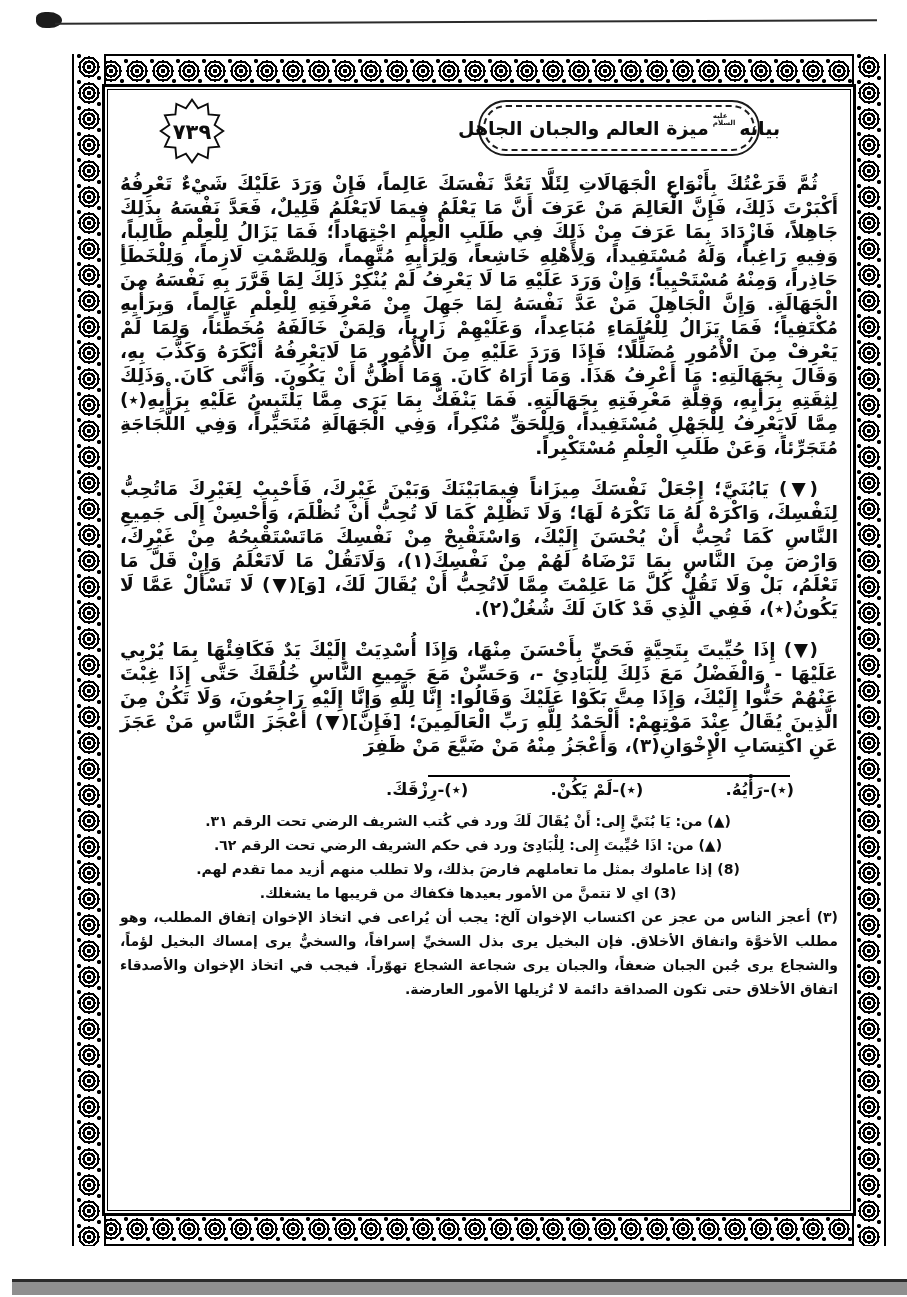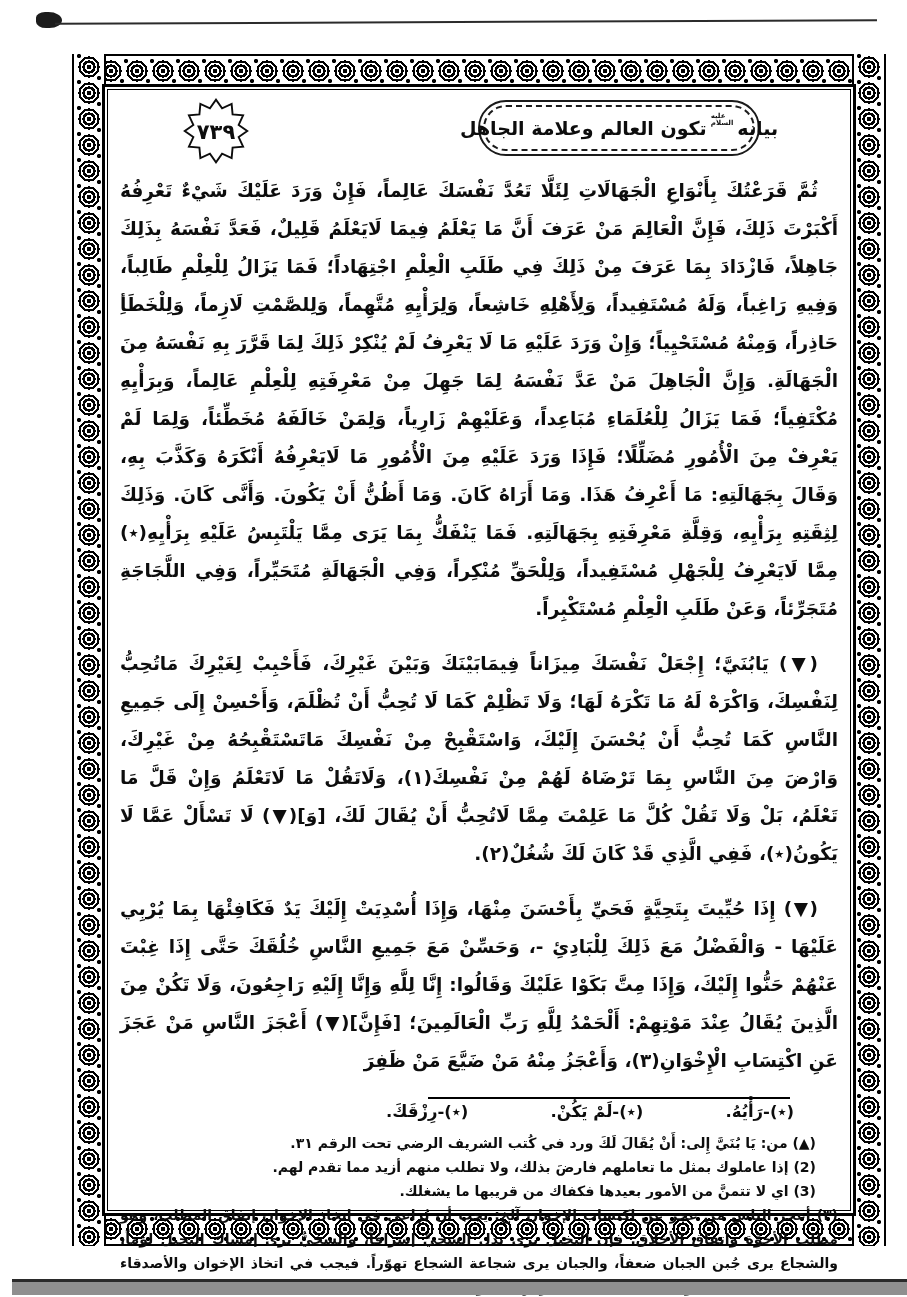--- a/index.html
+++ b/index.html
@@ -26,44 +26,44 @@
     background-image:
       radial-gradient(circle at 15px 13px, #000 0 2.2px, #fff 2.2px 4.2px, #000 4.2px 6.6px, #fff 6.6px 8.4px, #000 8.4px 10.6px, #fff 10.6px 11.8px, rgba(0,0,0,0) 11.8px),
       radial-gradient(circle at 5px 2px, #000 0 1.8px, rgba(0,0,0,0) 2.4px),
       radial-gradient(circle at 25px 24px, #000 0 1.8px, rgba(0,0,0,0) 2.4px);
     background-size:30px 26px;}
   .f-left{left:0;} .f-right{right:0;}
   .inner1{position:absolute;inset:30px;border:3px solid #000;background:#fff;}
   .inner2{position:absolute;inset:2px;border:1px solid #000;padding:6px 12px 0 12px;box-sizing:border-box;}
   
   .header{position:relative;height:70px;}
-  .badge{position:absolute;left:60px;top:2px;width:72px;height:66px;}
+  .badge{position:absolute;left:36px;top:2px;width:72px;height:66px;}
   .badge svg{position:absolute;inset:0;width:100%;height:100%;}
   .badge .num{position:absolute;inset:0;display:flex;align-items:center;justify-content:center;
     font-weight:bold;font-size:21px;padding-top:2px;}
   .cartouche{position:absolute;right:78px;top:4px;width:278px;height:52px;
     border:2.5px solid #1a1a1a;border-radius:28px;background:#fff;}
   .cartouche .dash{position:absolute;inset:3px;border:2px dashed #1a1a1a;border-radius:24px;
     display:flex;align-items:center;justify-content:center;gap:4px;}
   .cartouche .t{font-weight:bold;font-size:19px;white-space:nowrap;}
   .cartouche .hon{font-size:7px;font-weight:bold;width:26px;line-height:7px;text-align:left;
     display:inline-block;transform:translateY(-8px);}
   
-  .bodytext{margin-top:6px;font-size:18.5px;font-weight:bold;line-height:38px;
+  .bodytext{margin-top:6px;font-size:18.5px;font-weight:bold;line-height:24px;
     text-align:justify;direction:rtl;}
   .bodytext p{margin:0 0 17px 0;text-indent:20px;}
   
   .variants{direction:rtl;}
   .variant-rule{width:362px;height:0;border-top:2.5px solid #000;margin:2px auto 3px 0;
     margin-right:48px;}
   .variant-row{display:flex;direction:rtl;width:408px;margin-right:44px;
     justify-content:space-between;font-weight:bold;font-size:16.5px;}
   
   .footnotes{margin-top:10px;direction:rtl;font-size:14px;font-weight:bold;line-height:24px;}
-  .fn{text-align:right;}
+  .fn{text-align:center;}
   .fn-indent{padding-right:22px;}
   .fn-long{text-align:justify;}
 </style>
 </head>
 <body>
 
 <div class="scan-top-blob"></div>
 <div class="scan-top-line"></div>
 
 <div class="frame">
@@ -79,21 +79,21 @@
         <div class="badge">
           <svg viewBox="0 0 76 76">
             <polygon id="starburst" points="74.0,38.0 64.1,45.0 69.2,56.0 57.1,57.1 56.0,69.2 45.0,64.1 38.0,74.0 31.0,64.1 20.0,69.2 18.9,57.1 6.8,56.0 11.9,45.0 2.0,38.0 11.9,31.0 6.8,20.0 18.9,18.9 20.0,6.8 31.0,11.9 38.0,2.0 45.0,11.9 56.0,6.8 57.1,18.9 69.2,20.0 64.1,31.0" fill="#ffffff" stroke="#0d0d0d" stroke-width="2.2"></polygon>
           </svg>
           <span class="num">٧٣٩</span>
         </div>
         <div class="cartouche">
           <div class="dash">
             <span class="t">بيانه</span>
             <span class="hon">عليه السلام</span>
-            <span class="t">تكون العالم وعلامة الجاهل</span>
+            <span class="t">ميزة العالم والجبان الجاهل</span>
           </div>
         </div>
       </div>
 
       <div class="bodytext">
         <p>ثُمَّ قَرَعْتُكَ بِأَنْوَاعِ الْجَهَالَاتِ لِئَلَّا تَعُدَّ نَفْسَكَ عَالِماً، فَإِنْ وَرَدَ عَلَيْكَ شَيْءٌ تَعْرِفُهُ أَكْبَرْتَ ذَلِكَ، فَإِنَّ الْعَالِمَ مَنْ عَرَفَ أَنَّ مَا يَعْلَمُ فِيمَا لَايَعْلَمُ قَلِيلٌ، فَعَدَّ نَفْسَهُ بِذَلِكَ جَاهِلاً، فَازْدَادَ بِمَا عَرَفَ مِنْ ذَلِكَ فِي طَلَبِ الْعِلْمِ اجْتِهَاداً؛ فَمَا يَزَالُ لِلْعِلْمِ طَالِباً، وَفِيهِ رَاغِباً، وَلَهُ مُسْتَفِيداً، وَلِأَهْلِهِ خَاشِعاً، وَلِرَأْيِهِ مُتَّهِماً، وَلِلصَّمْتِ لَازِماً، وَلِلْخَطَأِ حَاذِراً، وَمِنْهُ مُسْتَحْيِياً؛ وَإِنْ وَرَدَ عَلَيْهِ مَا لَا يَعْرِفُ لَمْ يُنْكِرْ ذَلِكَ لِمَا قَرَّرَ بِهِ نَفْسَهُ مِنَ الْجَهَالَةِ. وَإِنَّ الْجَاهِلَ مَنْ عَدَّ نَفْسَهُ لِمَا جَهِلَ مِنْ مَعْرِفَتِهِ لِلْعِلْمِ عَالِماً، وَبِرَأْيِهِ مُكْتَفِياً؛ فَمَا يَزَالُ لِلْعُلَمَاءِ مُبَاعِداً، وَعَلَيْهِمْ زَارِياً، وَلِمَنْ خَالَفَهُ مُخَطِّئاً، وَلِمَا لَمْ يَعْرِفْ مِنَ الْأُمُورِ مُضَلِّلًا؛ فَإِذَا وَرَدَ عَلَيْهِ مِنَ الْأُمُورِ مَا لَايَعْرِفُهُ أَنْكَرَهُ وَكَذَّبَ بِهِ، وَقَالَ بِجَهَالَتِهِ: مَا أَعْرِفُ هَذَا. وَمَا أَرَاهُ كَانَ. وَمَا أَظُنُّ أَنْ يَكُونَ. وَأَنَّى كَانَ. وَذَلِكَ لِثِقَتِهِ بِرَأْيِهِ، وَقِلَّةِ مَعْرِفَتِهِ بِجَهَالَتِهِ. فَمَا يَنْفَكُّ بِمَا يَرَى مِمَّا يَلْتَبِسُ عَلَيْهِ بِرَأْيِهِ(٭) مِمَّا لَايَعْرِفُ لِلْجَهْلِ مُسْتَفِيداً، وَلِلْحَقِّ مُنْكِراً، وَفِي الْجَهَالَةِ مُتَحَيِّراً، وَفِي اللَّجَاجَةِ مُتَجَرِّئاً، وَعَنْ طَلَبِ الْعِلْمِ مُسْتَكْبِراً.</p>
         <p>(▼) يَابُنَيَّ؛ إِجْعَلْ نَفْسَكَ مِيزَاناً فِيمَابَيْنَكَ وَبَيْنَ غَيْرِكَ، فَأَحْبِبْ لِغَيْرِكَ مَاتُحِبُّ لِنَفْسِكَ، وَاكْرَهْ لَهُ مَا تَكْرَهُ لَهَا؛ وَلَا تَظْلِمْ كَمَا لَا تُحِبُّ أَنْ تُظْلَمَ، وَأَحْسِنْ إِلَى جَمِيعِ النَّاسِ كَمَا تُحِبُّ أَنْ يُحْسَنَ إِلَيْكَ، وَاسْتَقْبِحْ مِنْ نَفْسِكَ مَاتَسْتَقْبِحُهُ مِنْ غَيْرِكَ، وَارْضَ مِنَ النَّاسِ بِمَا تَرْضَاهُ لَهُمْ مِنْ نَفْسِكَ(١)، وَلَاتَقُلْ مَا لَاتَعْلَمُ وَإِنْ قَلَّ مَا تَعْلَمُ، بَلْ وَلَا تَقُلْ كُلَّ مَا عَلِمْتَ مِمَّا لَاتُحِبُّ أَنْ يُقَالَ لَكَ، [وَ](▼) لَا تَسْأَلْ عَمَّا لَا يَكُونُ(٭)، فَفِي الَّذِي قَدْ كَانَ لَكَ شُغُلٌ(٢).</p>
         <p>(▼) إِذَا حُيِّيتَ بِتَحِيَّةٍ فَحَيِّ بِأَحْسَنَ مِنْهَا، وَإِذَا أُسْدِيَتْ إِلَيْكَ يَدٌ فَكَافِئْهَا بِمَا يُرْبِي عَلَيْهَا - وَالْفَضْلُ مَعَ ذَلِكَ لِلْبَادِئِ -، وَحَسِّنْ مَعَ جَمِيعِ النَّاسِ خُلُقَكَ حَتَّى إِذَا غِبْتَ عَنْهُمْ حَنُّوا إِلَيْكَ، وَإِذَا مِتَّ بَكَوْا عَلَيْكَ وَقَالُوا: إِنَّا لِلَّهِ وَإِنَّا إِلَيْهِ رَاجِعُونَ، وَلَا تَكُنْ مِنَ الَّذِينَ يُقَالُ عِنْدَ مَوْتِهِمْ: أَلْحَمْدُ لِلَّهِ رَبِّ الْعَالَمِينَ؛ [فَإِنَّ](▼) أَعْجَزَ النَّاسِ مَنْ عَجَزَ عَنِ اكْتِسَابِ الْإِخْوَانِ(٣)، وَأَعْجَزُ مِنْهُ مَنْ ضَيَّعَ مَنْ ظَفِرَ</p>
       </div>
 
@@ -101,21 +101,22 @@
         <div class="variant-rule"></div>
         <div class="variant-row">
           <span>(٭)-رَأْيُهُ.</span>
           <span>(٭)-لَمْ يَكُنْ.</span>
           <span>(٭)-رِزْقَكَ.</span>
         </div>
       </div>
 
       <div class="footnotes">
         <div class="fn fn-indent">(▲) من: يَا بُنَيَّ إِلى: أَنْ يُقَالَ لَكَ ورد في كُتب الشريف الرضي تحت الرقم ٣١.</div>
-        <div class="fn fn-indent">(2) إذا عاملوك بمثل ما تعاملهم فارضَ بذلك، ولا تطلب منهم أزيد مما تقدم لهم.</div>
+        <div class="fn fn-indent">(▲) من: اذَا حُيِّيتَ إِلى: لِلْبَادِئ ورد في حكم الشريف الرضي تحت الرقم ٦٢.</div>
+        <div class="fn fn-indent">(8) إذا عاملوك بمثل ما تعاملهم فارضَ بذلك، ولا تطلب منهم أزيد مما تقدم لهم.</div>
         <div class="fn fn-indent">(3) اي لا تتمنَّ من الأمور بعيدها فكفاك من قريبها ما يشغلك.</div>
         <div class="fn fn-long">(٣) أعجز الناس من عجز عن اكتساب الإخوان آلخ: يجب أن يُراعى في اتخاذ الإخوان إتفاق المطلب، وهو مطلب الأخوَّة واتفاق الأخلاق. فإن البخيل يرى بذل السخيِّ إسرافاً، والسخيُّ يرى إمساك البخيل لؤماً، والشجاع يرى جُبن الجبان ضعفاً، والجبان يرى شجاعة الشجاع تهوّراً. فيجب في اتخاذ الإخوان والأصدقاء اتفاق الأخلاق حتى تكون الصداقة دائمة لا تُزيلها الأمور العارضة.</div>
       </div>
 
     </div>
   </div>
 </div>
 
 <div class="scan-bottom-band"></div>
 

